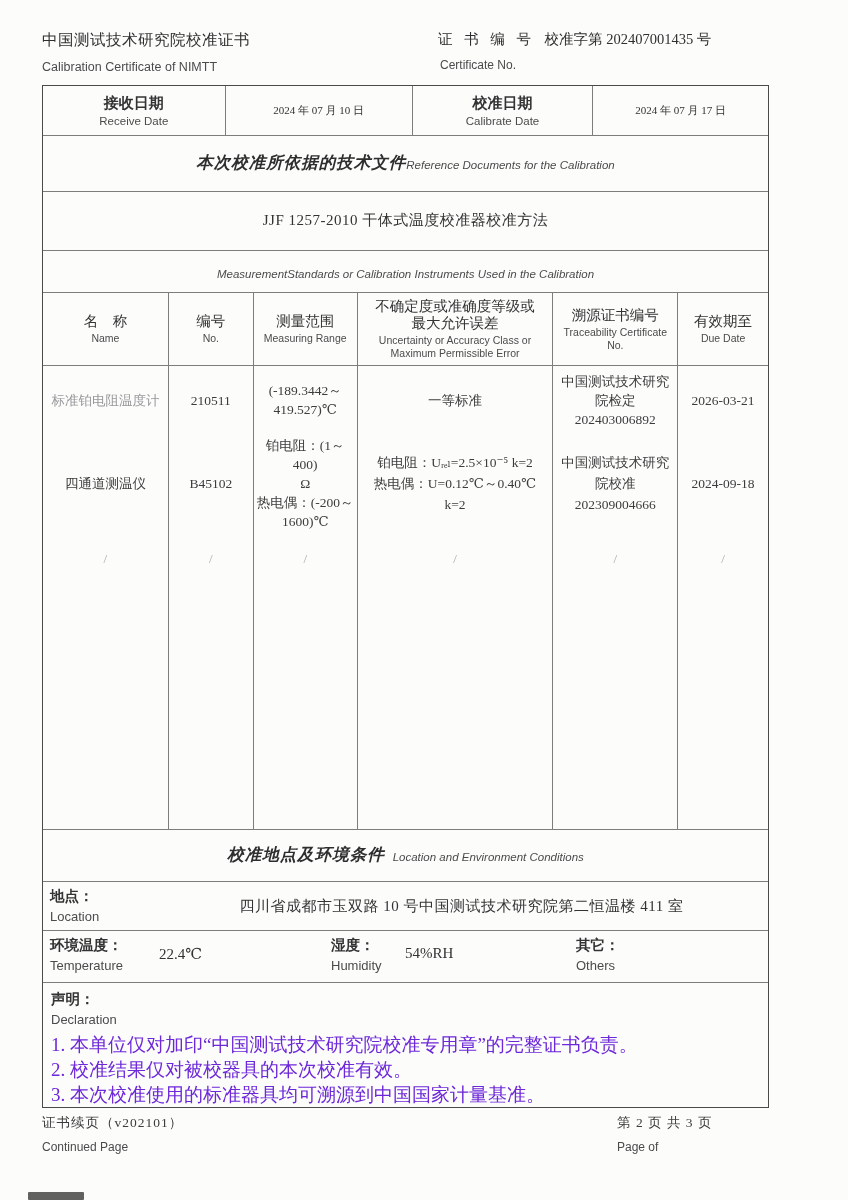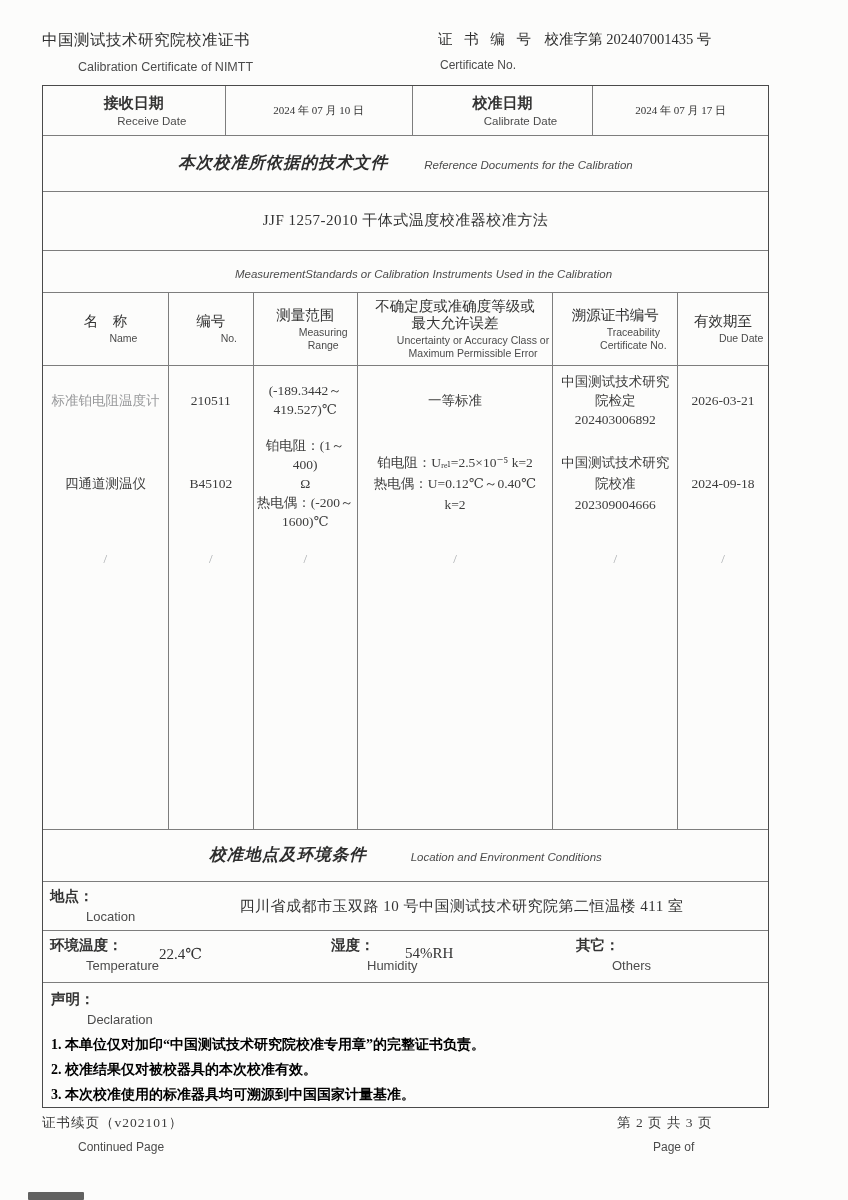--- a/index.html
+++ b/index.html
@@ -3,21 +3,21 @@
 <meta charset="utf-8">
 <style>
   * { margin:0; padding:0; box-sizing:border-box; }
   html,body { background:#ffffff; }
   body {
     width:848px; height:1200px; overflow:hidden; position:relative;
     font-family:"Liberation Serif","DejaVu Serif",serif;
     color:#3a3a3a;
   }
   .page { position:absolute; inset:0; background:#fcfcfb; }
-  .en { font-family:"Liberation Sans","DejaVu Sans",sans-serif; color:#4b4b4b;margin-left:36px; }
+  .en { font-family:"Liberation Sans","DejaVu Sans",sans-serif; color:#4b4b4b; }
 
   
   .doc-header { position:absolute; left:42px; top:30px; width:726px; display:flex; justify-content:space-between; }
   .dh-left .t-zh { font-size:15.5px; letter-spacing:.5px; color:#2f2f2f; }
   .dh-left .t-en { font-size:12.5px; margin-top:9px; }
   .dh-right { width:330px; }
   .certno-line { font-size:14.5px; color:#2f2f2f; white-space:nowrap; }
   .certno-line .lab { letter-spacing:4px; margin-right:6px; }
   .dh-right .t-en { font-size:12px; margin-top:9px; margin-left:2px; }
 
@@ -77,21 +77,21 @@
   .lab-zh-s { font-size:14.5px; font-weight:600; color:#333; }
   .lab-en-s { font-size:13px; margin-top:3px; }
   .loc-value { flex:1; display:flex; align-items:center; justify-content:center; font-size:15px; color:#333; letter-spacing:.5px; }
   .env-row { height:52px; position:relative; }
   .env-g { position:absolute; top:5px; }
   .env-val { position:absolute; top:14px; font-size:15px; color:#333; }
 
   
   .decl-row { flex:1; padding:7px 10px 0 8px; border-bottom:none; }
   .decl-items { margin-top:5px; }
-  .decl-items .d-line { font-size:14px; line-height:25px; color:#000000;font-weight:bold; }
+  .decl-items .d-line { font-size:19px; line-height:25px; color:#6d28d9; }
 
   
   .footer-left { position:absolute; left:42px; top:1114px; }
   .footer-right { position:absolute; left:617px; top:1114px; }
   .f-zh { font-size:13.5px; color:#3c3c3c; letter-spacing:1px; }
   .f-en { font-size:12px; margin-top:8px; }
 
   .artifact-bar { position:absolute; left:28px; top:1192px; width:56px; height:8px; background:#3a3a3a; opacity:.8; border-radius:1px; }
 </style>
 </head>

